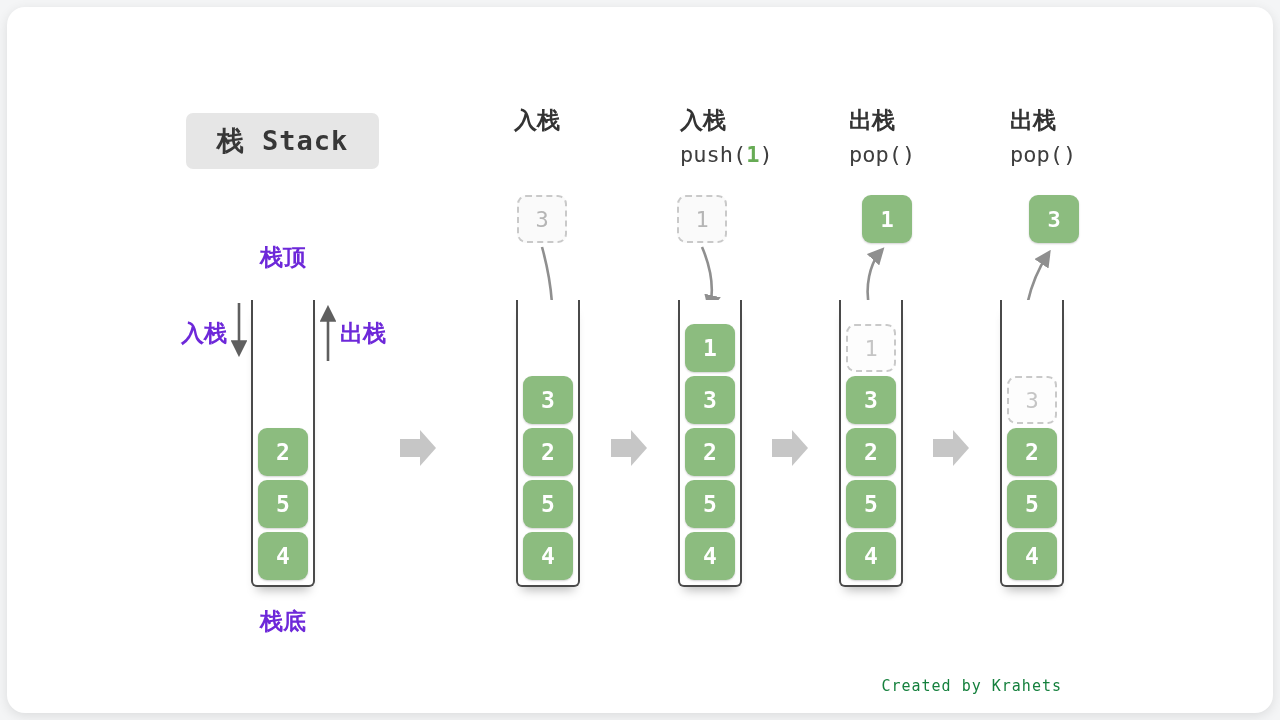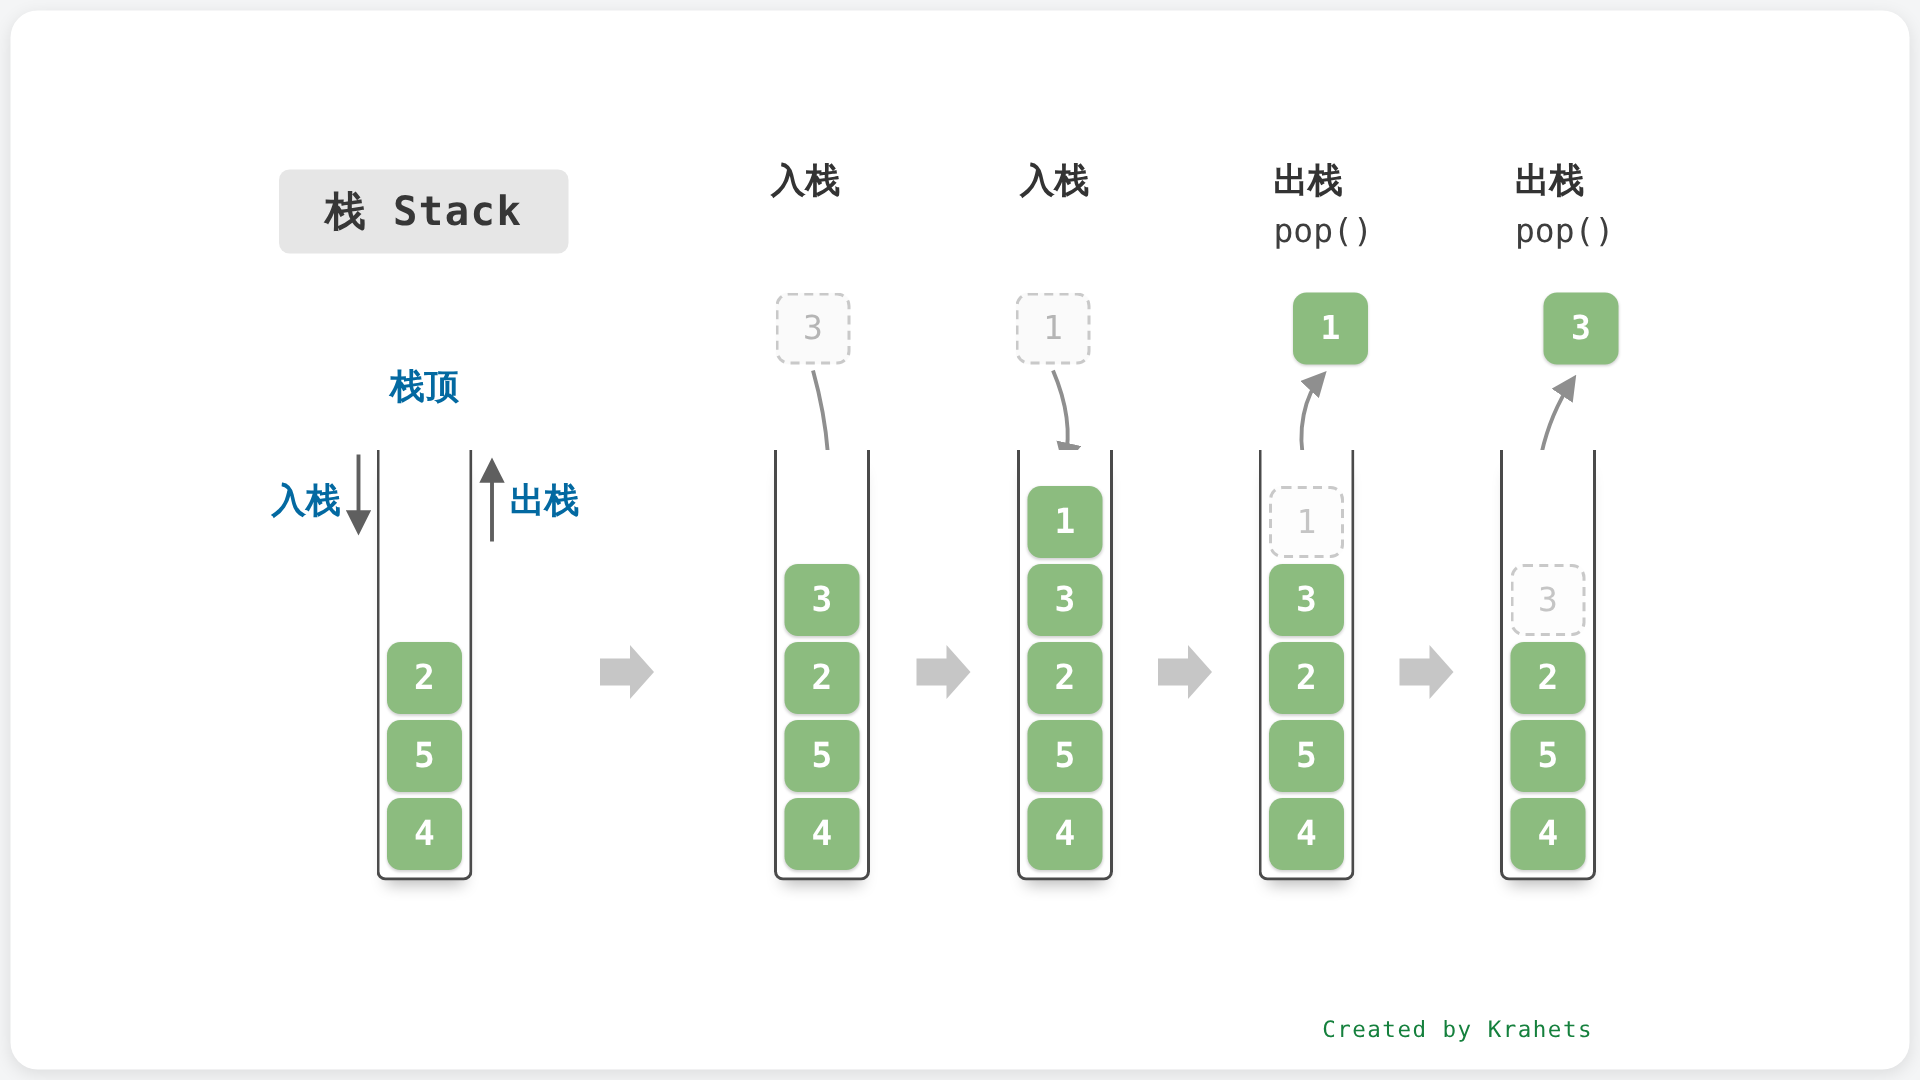--- a/index.html
+++ b/index.html
@@ -17,21 +17,21 @@
   svg.overlay{position:absolute;left:0;top:0;pointer-events:none;}
 
   .title-box{
     position:absolute;left:186px;top:113px;width:193px;height:56px;
     background:#e6e6e6;border-radius:7px;
     display:flex;align-items:center;justify-content:center;
     font-family:"DejaVu Sans Mono","Liberation Sans",sans-serif;
     font-size:27px;font-weight:600;color:#373737;letter-spacing:1px;
   }
 
-  .cjk{position:absolute;font-size:23px;font-weight:700;color:#0369a1;}
+  .cjk{position:absolute;font-size:23px;font-weight:700;color:#6d28d9;}
   .lbl-top{left:223px;top:242px;width:120px;text-align:center;}
   .lbl-bottom{left:223px;top:606px;width:120px;text-align:center;}
   .lbl-push{left:167px;top:318px;width:60px;text-align:right;}
   .lbl-pop{left:340px;top:318px;width:60px;text-align:left;}
 
   .op{position:absolute;top:106px;width:160px;}
   .op-cn{font-size:23px;font-weight:700;color:#333333;line-height:28px;}
   .op-code{
     margin-top:8px;
     font-family:"DejaVu Sans Mono","Liberation Mono",monospace;
@@ -108,28 +108,30 @@
     <polygon points="611,439 631,439 631,430 647,448 631,466 631,457 611,457" fill="#c6c6c6"></polygon>
     <polygon points="772,439 792,439 792,430 808,448 792,466 792,457 772,457" fill="#c6c6c6"></polygon>
     <polygon points="933,439 953,439 953,430 969,448 953,466 953,457 933,457" fill="#c6c6c6"></polygon>
   </svg>
 
   <div class="title-box">
     <span>栈 Stack</span>
   </div>
 
   <div class="cjk lbl-top">栈顶</div>
+  <div class="cjk lbl-bottom">栈底</div>
   <div class="cjk lbl-push">入栈</div>
   <div class="cjk lbl-pop">出栈</div>
 
   <div class="op" style="left:514px">
     <div class="op-cn">入栈</div>
   </div>
   <div class="op" style="left:680px">
     <div class="op-cn">入栈</div>
+    <div class="op-code"><span>push(</span><span class="arg">1</span><span>)</span></div>
   </div>
   <div class="op" style="left:849px">
     <div class="op-cn">出栈</div>
     <div class="op-code"><span>pop(</span><span class="arg"></span><span>)</span></div>
   </div>
   <div class="op" style="left:1010px">
     <div class="op-cn">出栈</div>
     <div class="op-code"><span>pop(</span><span class="arg"></span><span>)</span></div>
   </div>
 

